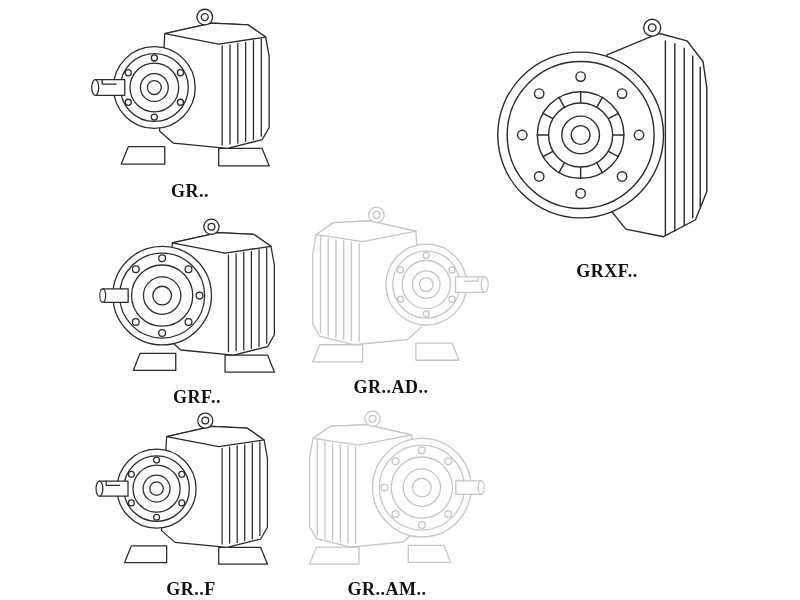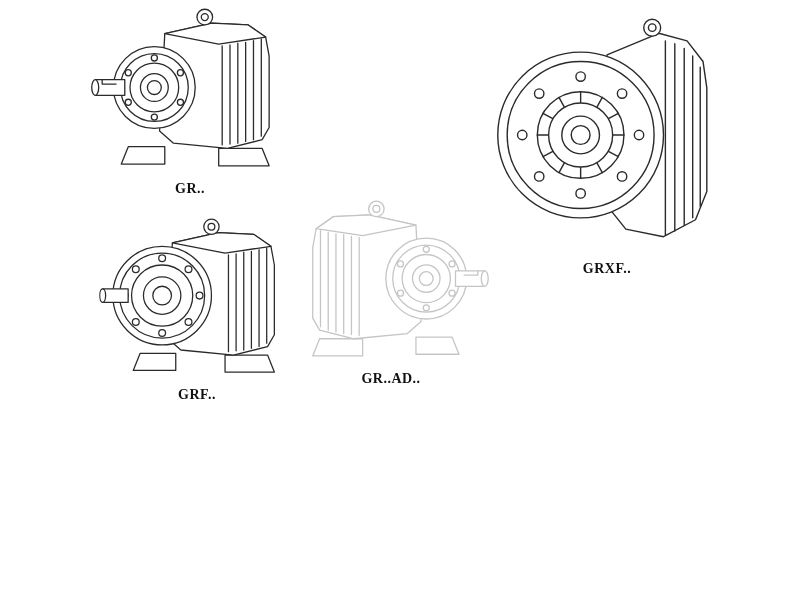--- a/index.html
+++ b/index.html
@@ -3,21 +3,21 @@
 <meta charset="utf-8">
 <style>
   html,body{margin:0;padding:0;background:#ffffff;}
   .stage{
     position:relative;width:800px;height:600px;background:#ffffff;
     font-family:"Liberation Serif", serif;overflow:hidden;
   }
   .fig{position:absolute;margin:0;display:flex;flex-direction:column;align-items:center;}
   .fig svg{display:block;}
   .caption{
-    font-weight:bold;font-size:14px;letter-spacing:0.5px;color:#111111;
+    font-weight:bold;font-size:18px;letter-spacing:0.5px;color:#111111;
     margin-top:3px;text-align:center;white-space:nowrap;
   }
   .ink{color:#2b2b2b;}
   .ghost{color:#c5c5c5;}
   .ghost-caption{color:#111111;}
 </style>
 </head>
 <body>
 
 <div class="stage">
@@ -138,25 +138,39 @@
     <figcaption class="caption">GRF..</figcaption>
   </figure>
 
   <figure class="fig" style="left:494px;top:12px">
     <svg class="ink" viewBox="0 0 240 260" width="226" height="246">
       <use href="#sym-grxf" width="240" height="260"></use>
     </svg>
     <figcaption class="caption">GRXF..</figcaption>
   </figure>
 
-  <figure class="fig" style="left:292px;top:196px">
+  <figure class="fig" style="left:292px;top:202px">
     <svg class="ghost" viewBox="0 0 230 200" width="198" height="172">
       <g transform="translate(230,0) scale(-1 1)">
         <use href="#sym-gr" width="230" height="200"></use>
       </g>
     </svg>
     <figcaption class="caption ghost-caption">GR..AD..</figcaption>
   </figure>
 
 
+  <figure class="fig" style="left:92px;top:408px">
+    <svg class="ink" viewBox="0 0 230 200" width="198" height="168">
+      <use href="#sym-gr" width="230" height="200"></use>
+    </svg>
+    <figcaption class="caption">GR..F</figcaption>
+  </figure>
 
+  <figure class="fig" style="left:288px;top:406px">
+    <svg class="ghost" viewBox="0 0 230 200" width="198" height="170">
+      <g transform="translate(230,0) scale(-1 1)">
+        <use href="#sym-grf" width="230" height="200"></use>
+      </g>
+    </svg>
+    <figcaption class="caption ghost-caption">GR..AM..</figcaption>
+  </figure>
 
 </div>
 
 </body></html>

